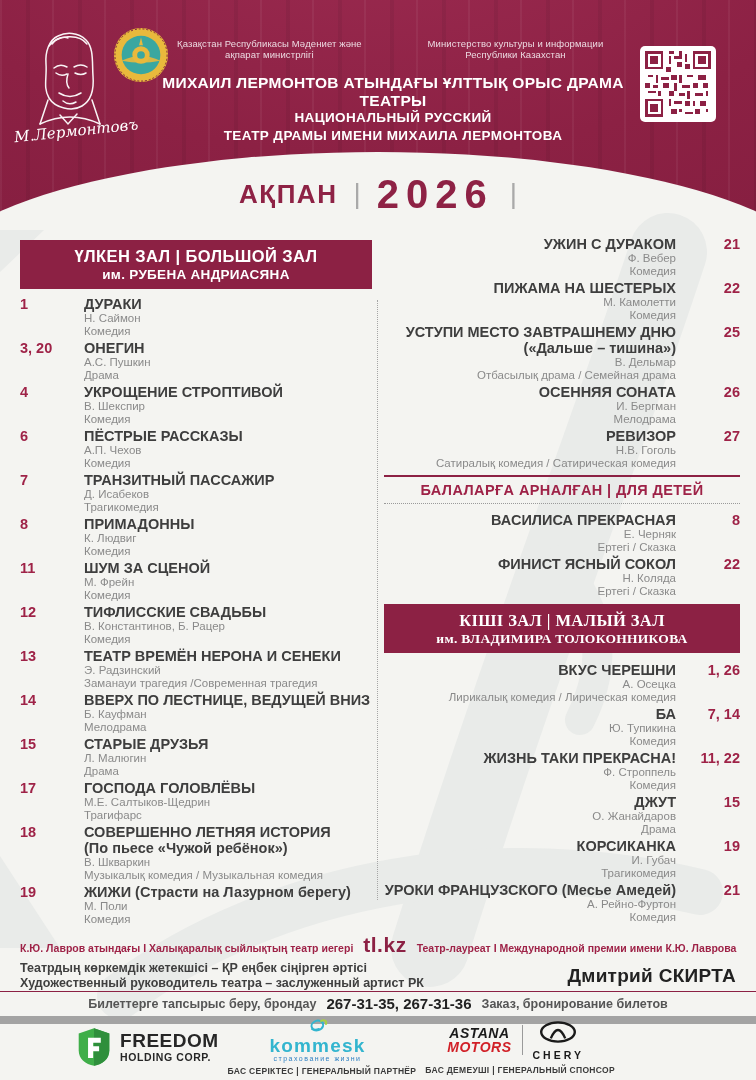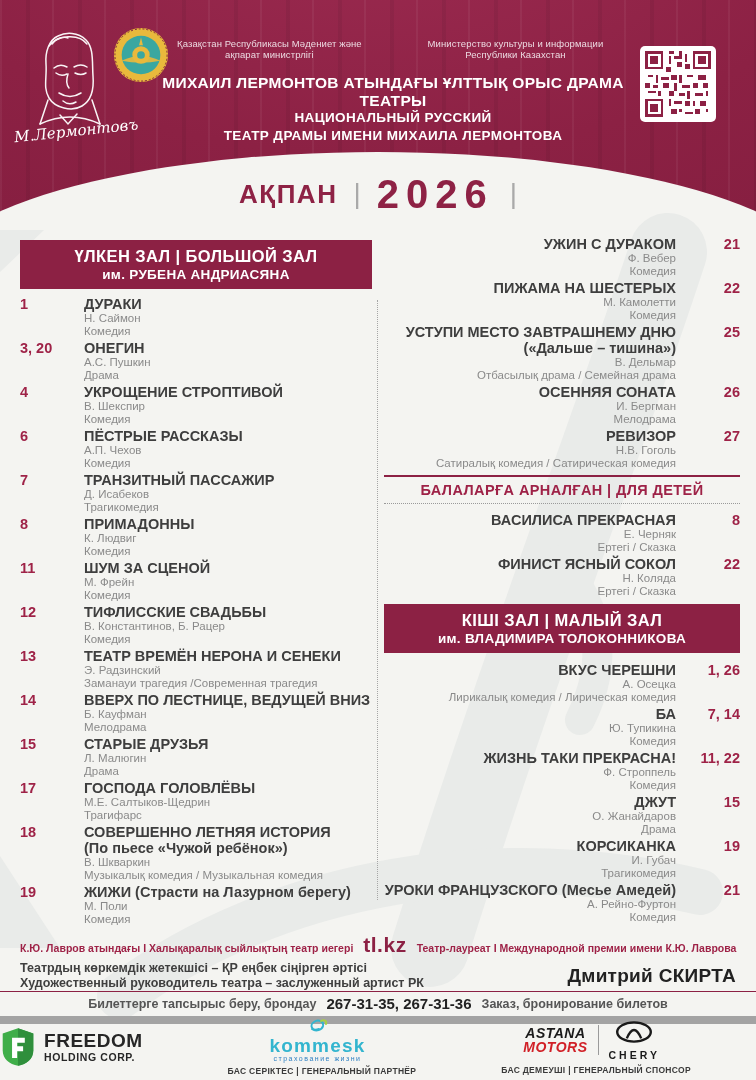--- a/index.html
+++ b/index.html
@@ -37,21 +37,21 @@
 
   
   .col-left{position:absolute;left:20px;top:240px;width:352px;z-index:2;}
   .col-right{position:absolute;left:384px;top:236px;width:356px;z-index:2;}
   .v-divider{position:absolute;left:377px;top:300px;height:600px;border-left:1px dotted #a6a6a6;z-index:2;}
 
   .hall-banner{background:#8c2144;color:#fff;text-align:center;padding:7px 20px 6px;}
   .hall-banner .hb1{font-size:16.5px;font-weight:bold;letter-spacing:.4px;line-height:19px;}
   .hall-banner .hb2{font-size:13.5px;font-weight:bold;letter-spacing:.3px;line-height:16px;margin-top:1px;}
   .col-left .hall-banner{margin-bottom:7px;}
-  .col-right .hall-banner{margin:6px 0 9px;}
+  .col-right .hall-banner{margin:6px 0 9px;font-family:Liberation Serif, serif;}
 
   .play{display:flex;margin-bottom:2px;}
   .play .dates{flex:none;width:48px;color:#9e2247;font-weight:bold;font-size:14.5px;line-height:16px;}
   .play .info{flex:1;padding-left:16px;}
   .play .title{font-size:14.5px;line-height:16px;font-weight:bold;color:#3e3e3e;}
   .play .sub{font-size:11.5px;line-height:13px;color:#8a8a8a;}
   .play.right{}
   .play.right .info{padding-left:0;padding-right:14px;text-align:right;}
   .play.right .dates{text-align:right;width:50px;}
 
@@ -69,21 +69,21 @@
 
   .footer-row2{position:absolute;top:961px;left:20px;right:20px;display:flex;justify-content:space-between;align-items:center;z-index:2;}
   .director{font-size:12.5px;font-weight:600;color:#3f3f3f;line-height:15px;}
   .director-name{font-size:19px;font-weight:bold;color:#222;letter-spacing:.3px;}
 
   .phone-strip{position:absolute;top:991px;left:0;width:756px;border-top:1px solid #8c2144;border-bottom:8px solid #a3a3a3;
     display:flex;justify-content:center;align-items:center;gap:10px;padding:3px 0 4px;box-sizing:border-box;z-index:2;background:transparent;}
   .phone-strip .bk{font-size:12.5px;color:#555;font-weight:600;}
   .phone-strip .ph{font-size:15px;color:#222;font-weight:800;}
 
-  .sponsors{position:absolute;top:1016px;left:0;width:692px;height:62px;display:flex;justify-content:center;align-items:center;gap:76px;z-index:2;}
+  .sponsors{position:absolute;top:1016px;left:0;width:692px;height:62px;display:flex;justify-content:center;align-items:center;z-index:2;}
   .sp-freedom{display:flex;align-items:center;gap:9px;}
   .sp-freedom .fr1{font-size:19px;font-weight:800;color:#262626;letter-spacing:.5px;line-height:20px;}
   .sp-freedom .fr2{font-size:10.5px;font-weight:800;color:#262626;letter-spacing:.6px;line-height:12px;}
   .sp-kommesk{text-align:center;}
   .sp-kommesk .km{font-size:19px;font-weight:800;color:#33b5cf;letter-spacing:1.2px;line-height:18px;}
   .sp-kommesk .km2{font-size:7px;color:#2d7fc1;letter-spacing:1.5px;}
   .sp-caption{margin-top:4px;font-size:8.5px;font-weight:800;color:#3a3a3a;letter-spacing:.3px;margin-left:9px;}
   .sp-astana{text-align:center;}
   .sp-astana .row{display:flex;align-items:center;justify-content:center;gap:10px;}
   .sp-astana .an{font-size:14px;font-weight:800;font-style:italic;color:#1a1a1a;line-height:14px;letter-spacing:.5px;}

